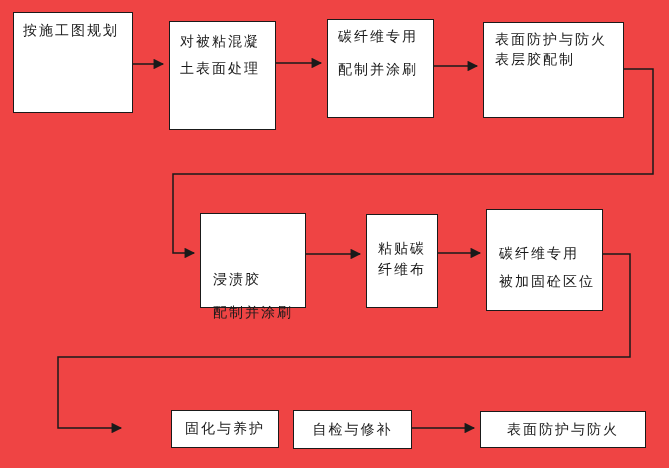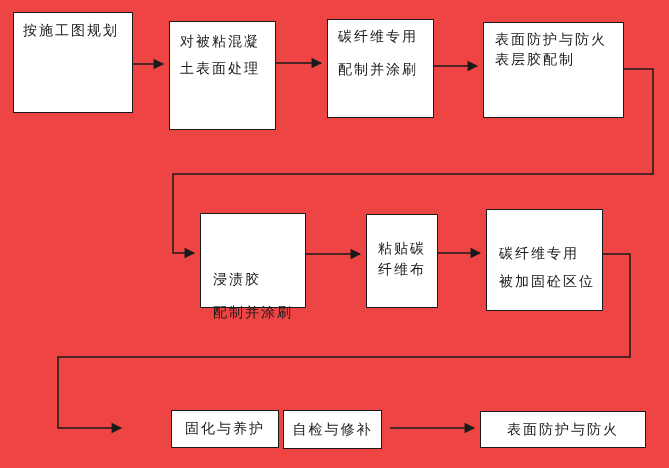--- a/index.html
+++ b/index.html
@@ -46,21 +46,21 @@
   .b6 { left: 366px; top: 214px; width: 72px;  height: 94px;  padding: 23px 0 0 11px; line-height: 21px; }
   .b7 { left: 486px; top: 209px; width: 117px; height: 102px; padding: 29px 0 0 12px; line-height: 28px; }
 
   
   .b8, .b9, .b10 {
     display: flex;
     align-items: center;
     justify-content: center;
   }
   .b8  { left: 127px; top: 410px; width: 108px; height: 38px; margin-left: 44px; }
-  .b9  { left: 283px; top: 410px; width: 99px; height: 39px; }
+  .b9  { left: 293px; top: 410px; width: 119px; height: 39px; }
   .b10 { left: 480px; top: 411px; width: 166px; height: 37px; }
 </style>
 </head>
 <body>
 
 <div id="canvas">
 
   <svg id="connectors" viewBox="0 0 669 468" xmlns="http://www.w3.org/2000/svg">
     <defs>
       <marker id="arrow" viewBox="0 0 10 10" refX="9" refY="5" markerWidth="8" markerHeight="7" orient="auto-start-reverse">

